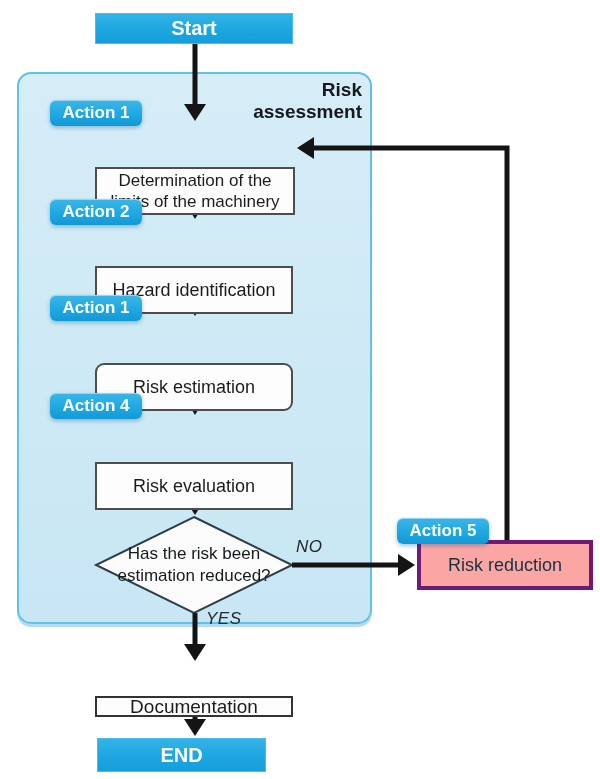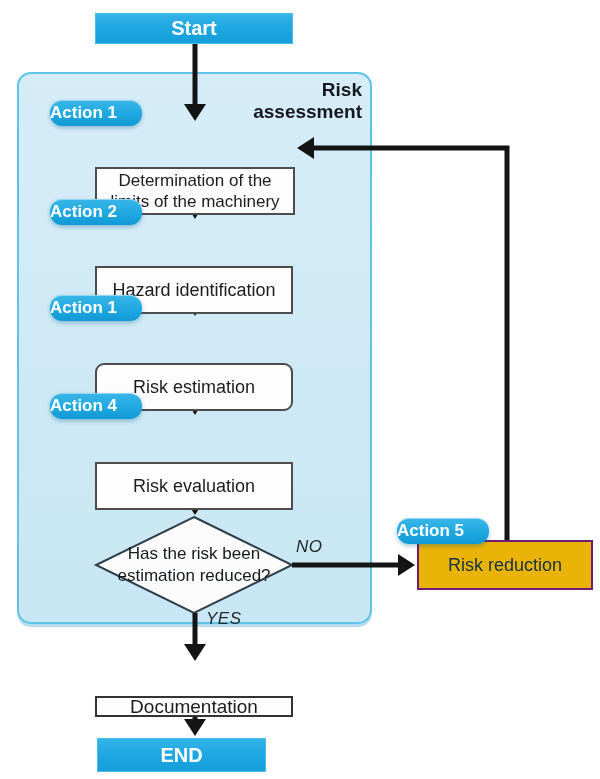--- a/index.html
+++ b/index.html
@@ -34,26 +34,26 @@
   .process{
     background:#fdfdfd;border:2px solid #4d4d4d;font-size:18px;color:#1c1c1c;margin-top:45px;
   }
   .box-det{left:95px;top:122px;width:200px;height:48px;font-size:17px;line-height:21px;padding:2px;}
   .box-haz{left:95px;top:221px;width:198px;height:48px;}
   .box-est{left:95px;top:318px;width:198px;height:48px;border-radius:9px;}
   .box-eval{left:95px;top:417px;width:198px;height:48px;}
   .box-doc{left:95px;top:651px;width:198px;height:21px;font-weight:normal;font-size:19px;border-color:#333;}
   .box-red{
     left:417px;top:540px;width:176px;height:50px;
-    background:#eab308;border:2px solid #701a75;font-size:18px;color:#16323f;
+    background:#fca5a5;border:4px solid #701a75;font-size:18px;color:#16323f;
   }
   .badge{
-    position:absolute;width:92px;height:26px;line-height:26px;
+    position:absolute;width:92px;height:26px;line-height:26px;text-align:center;
     background:linear-gradient(180deg,#3ab6e8 0%,#1fa8e1 55%,#1299d6 100%);
-    border-radius:12px;color:#ffffff;font-weight:bold;font-size:17px;
+    border-radius:6px;color:#ffffff;font-weight:bold;font-size:17px;
     box-shadow:0 2px 4px rgba(0,90,140,0.35), inset 0 1px 0 rgba(255,255,255,0.45);
     z-index:4;
   }
   .badge1{left:50px;top:100px;}
   .badge2{left:50px;top:199px;}
   .badge3{left:50px;top:295px;}
   .badge4{left:50px;top:393px;}
   .badge5{left:397px;top:518px;}
   .decision-label{
     position:absolute;left:94px;top:543px;width:200px;text-align:center;

